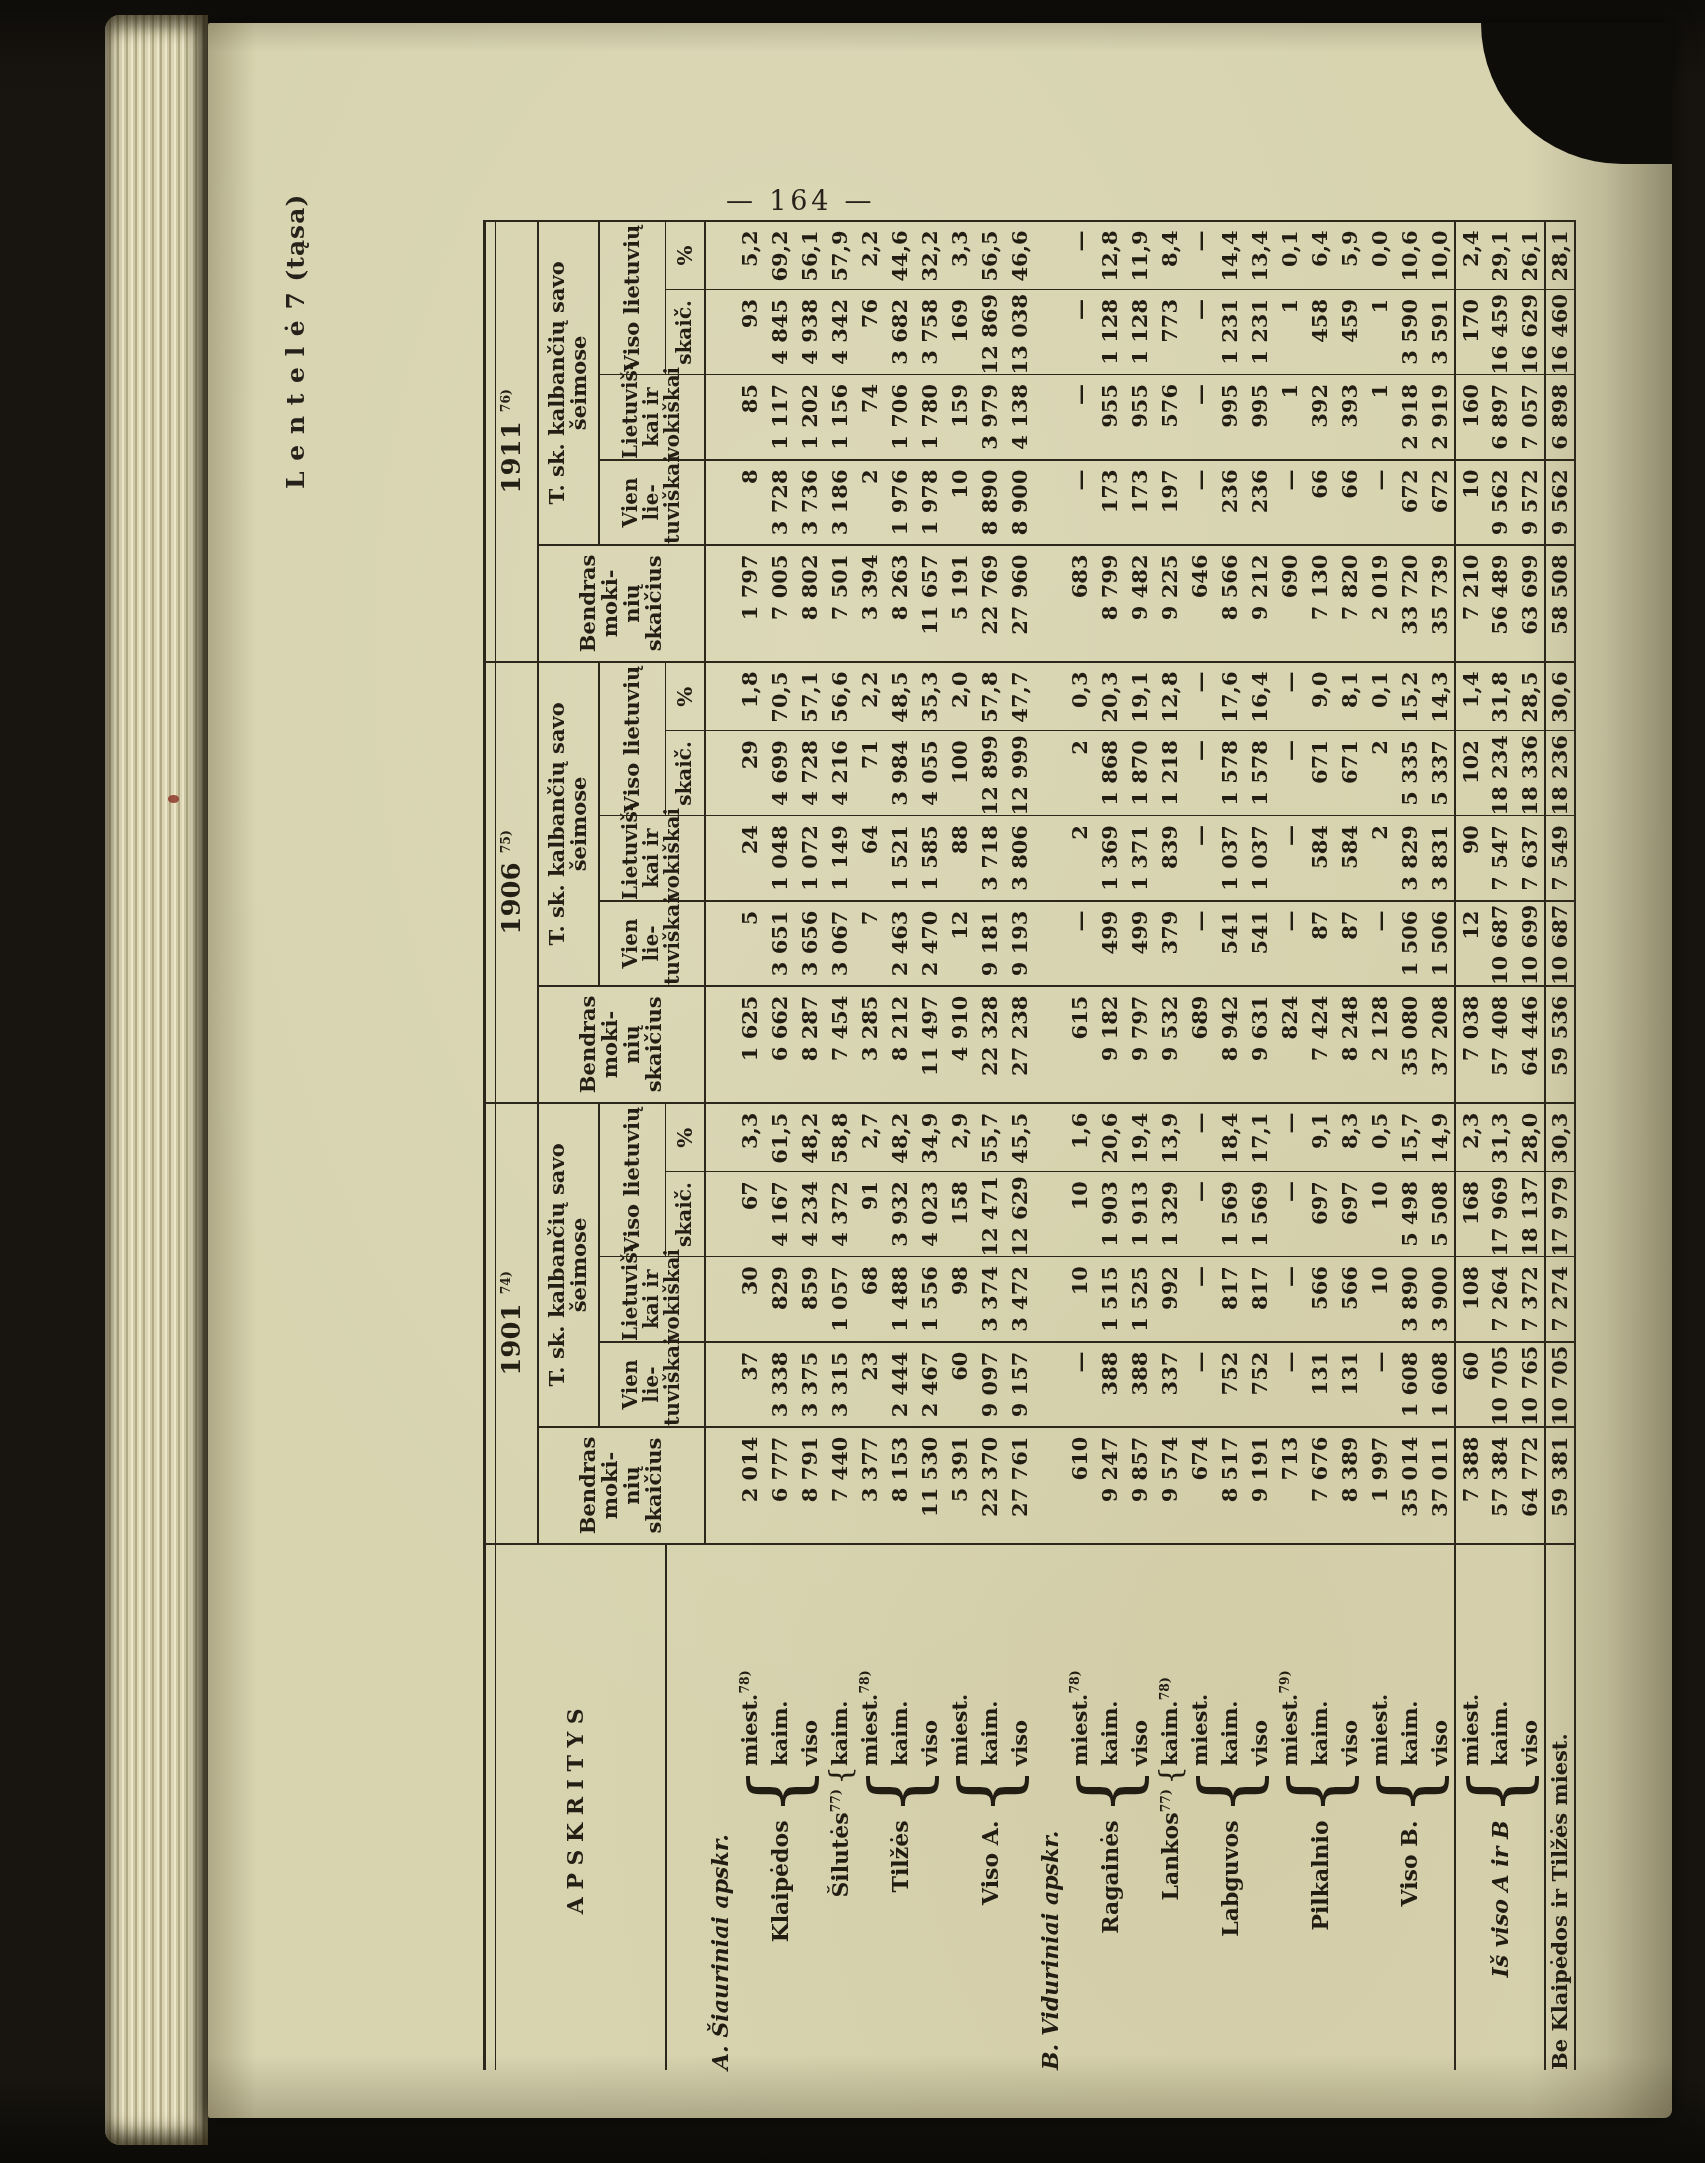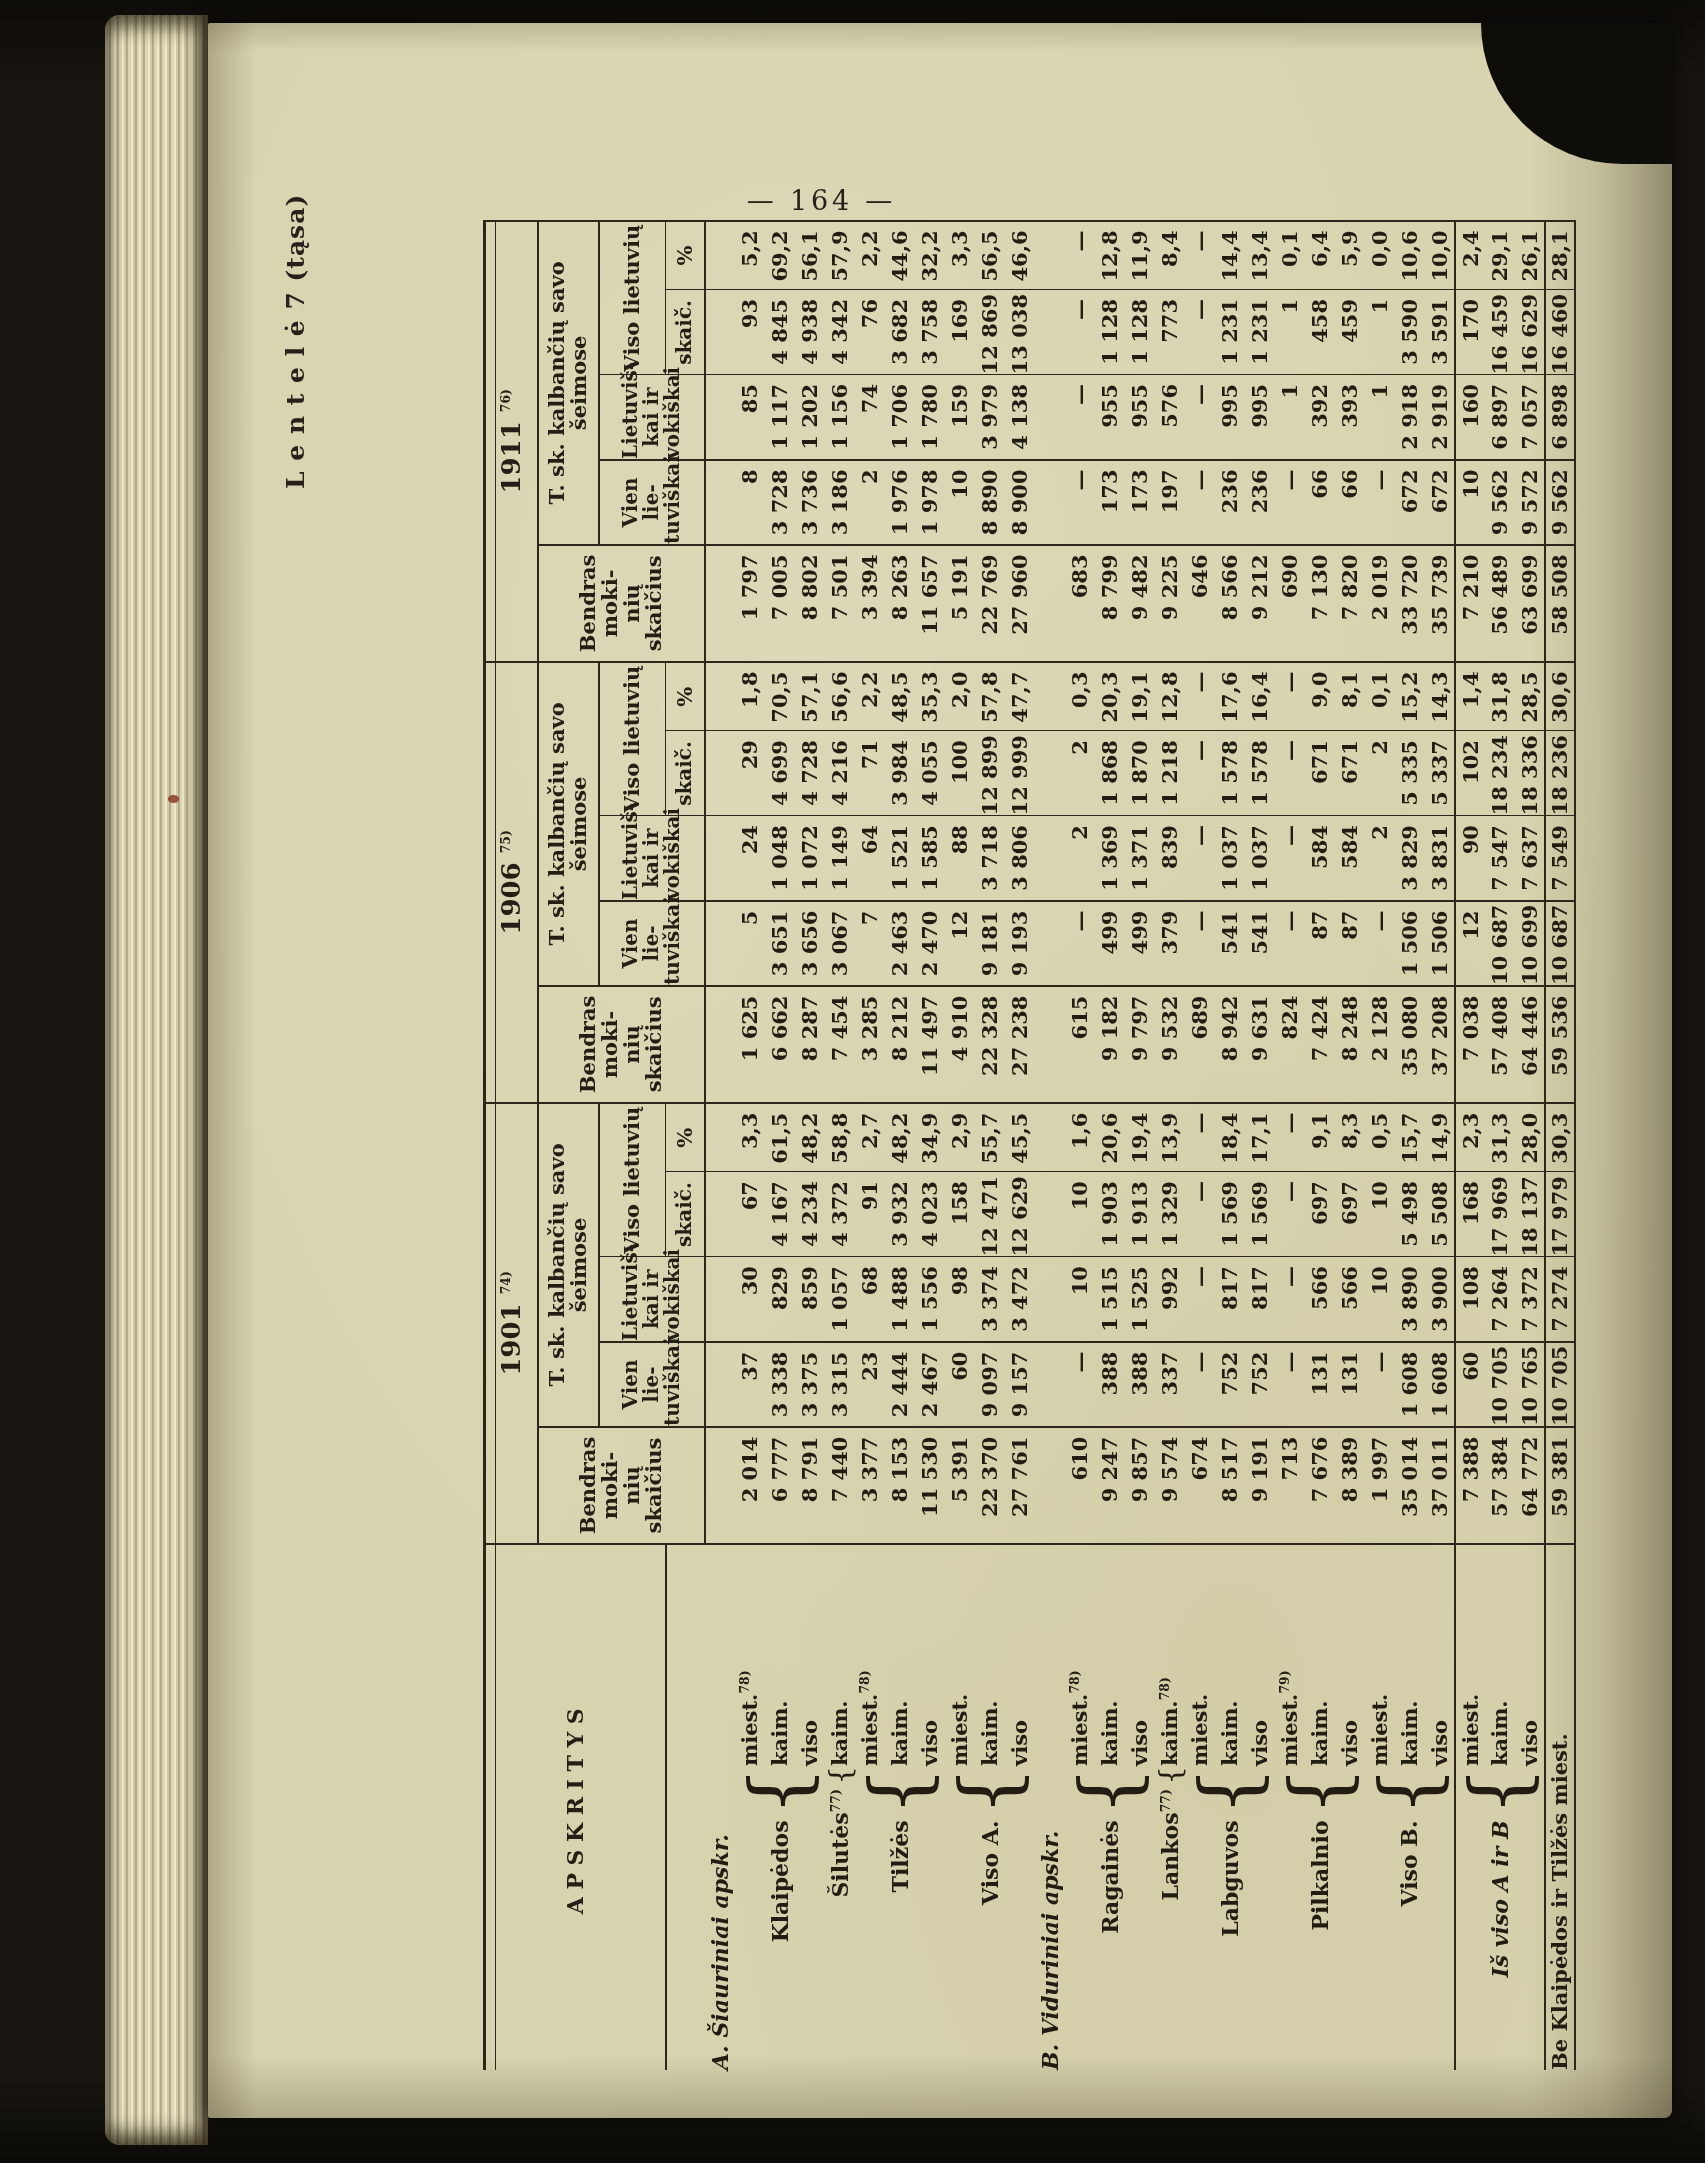--- a/index.html
+++ b/index.html
@@ -18,21 +18,21 @@
       radial-gradient(ellipse at 70% 80%, rgba(150,130,70,.08), transparent 50%),
       linear-gradient(to right, rgba(80,66,35,.30), rgba(80,66,35,0) 48px),
       linear-gradient(to left, rgba(45,36,18,.42), rgba(60,48,24,.16) 67px, rgba(60,48,24,0) 143px),
       linear-gradient(180deg, rgba(50,40,18,.18), rgba(50,40,18,0) 29px, rgba(50,40,18,0) 97%, rgba(50,40,18,.25)),
       #d8d4b0;
     border-radius:1.9px 7.6px 7.6px 1.9px; box-shadow:0 0 21px rgba(0,0,0,.65);}
   .corner-tr{position:absolute;right:0;top:0;width:191px;height:141px;background:#0f0d09;
     border-radius:0 0 0 143px;}
   .stain-dot{position:absolute;left:168px;top:795px;width:10.5px;height:7.6px;border-radius:50%;
     background:#8d3a2a;opacity:.85;}
-  .page-num{position:absolute;left:726px;top:185px;width:191px;text-align:center;
+  .page-num{position:absolute;left:726px;top:185px;width:191px;text-align:left;
     font-size:27px;color:#26211a;letter-spacing:3.8px;}
   .side-label{position:absolute;left:281px;top:489px;transform:rotate(-90deg);transform-origin:0 0;
     font-size:25px;font-weight:700;color:#26211a;white-space:nowrap;letter-spacing:1px;}
 
   
   .table-rot{position:absolute;left:483px;top:2070px;width:1848px;height:1079px;
     transform-origin:0 0;transform:rotate(-90deg);color:#221d13;}
   .rule2{position:absolute;left:0;top:11.5px;width:100%;height:1.9px;background:#2c271b;}
   table.tbl{border-collapse:collapse;table-layout:fixed;width:1848px;border-top:3.8px solid #2c271b;}
   .tbl th,.tbl td{padding:0;vertical-align:middle;overflow:visible;}

